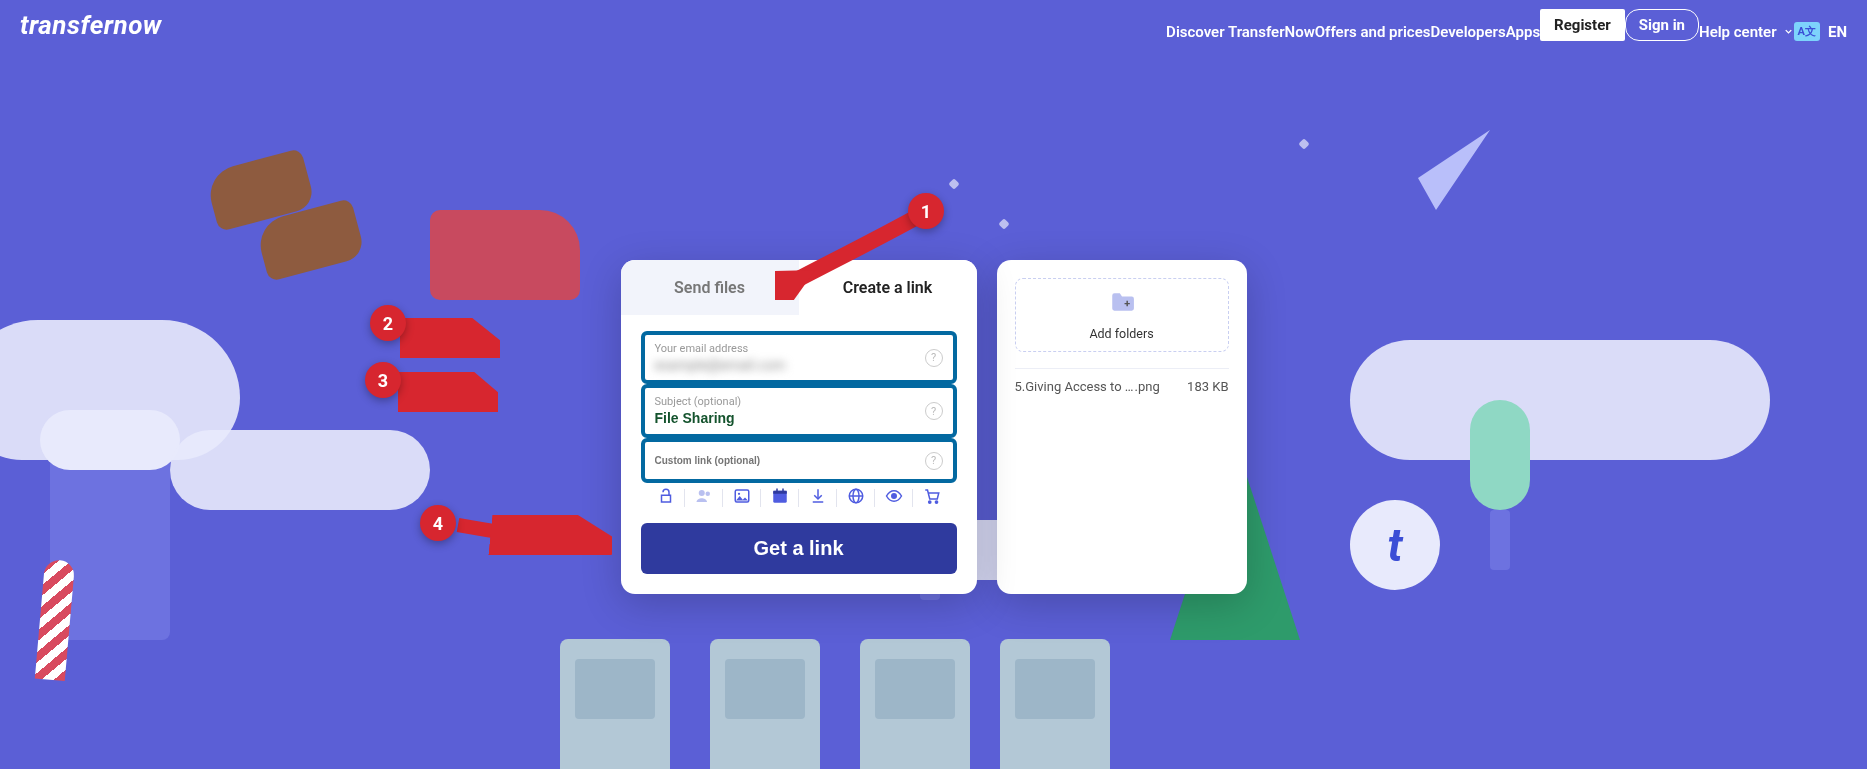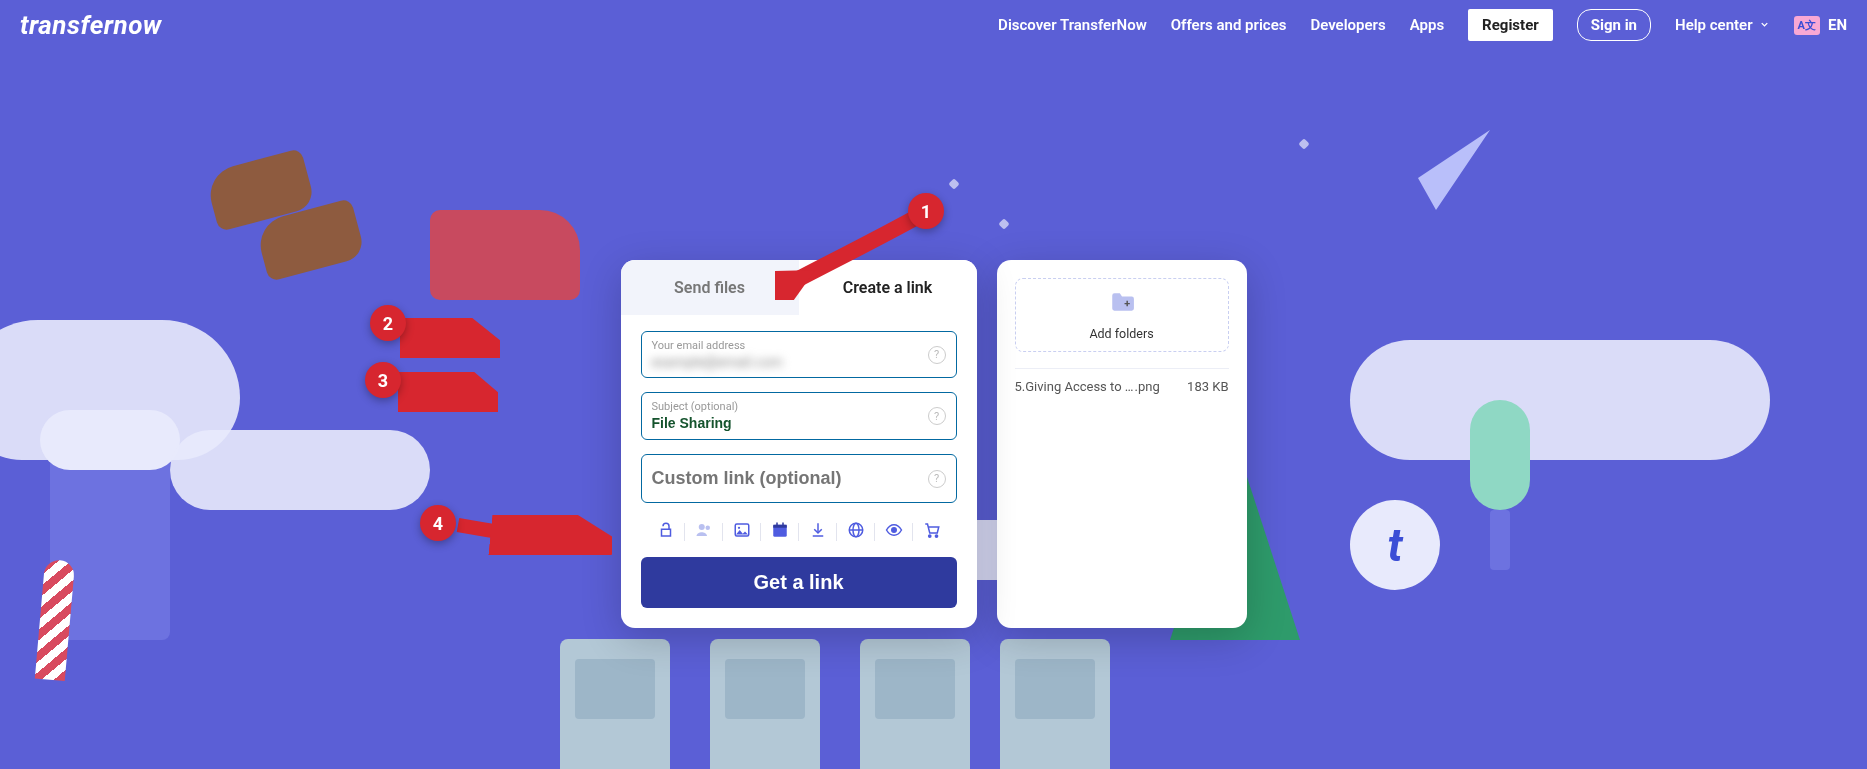--- a/index.html
+++ b/index.html
@@ -33,43 +33,43 @@
   .kiosk::before{content:''; position:absolute; top:20px; left:15px; width:80px; height:60px; background:#9db6c8; border-radius:4px;}
   .k1{left:560px;} .k2{left:710px;} .k3{left:860px;} .k4{left:1000px;}
   .logo-coin { position:absolute; left:1350px; top:500px; width:90px; height:90px; border-radius:50%; background:#e8eafc; display:flex; align-items:center; justify-content:center; color:#3b4ed6; font-size:46px; font-weight:700; font-style:italic;}
   .candy { position:absolute; left:40px; top:560px; width:30px; height:120px; background:repeating-linear-gradient(-45deg,#d84a5f 0 8px,#fff 8px 16px); border-radius:20px 20px 0 0; transform:rotate(5deg);}
   .star { position:absolute; width:8px; height:8px; background:#fff; border-radius:2px; transform:rotate(45deg); opacity:.6;}
   .s1{left:950px; top:180px;} .s2{left:1000px; top:220px;} .s3{left:1180px; top:350px;} .s4{left:1300px; top:140px;}
 
   
   .header { position: relative; z-index: 10; display: flex; align-items: center; justify-content: space-between; padding: 12px 20px; height: 50px;}
   .logo { font-size: 26px; font-style: italic; color: #fff; font-weight: 700; letter-spacing:.5px; }
-  .nav { display: flex; align-items: center; gap: 24px; color: #fff; font-size: 15px; font-weight: 600;}
+  .nav { display: flex; align-items: flex-end; gap: 0; color: #fff; font-size: 15px; font-weight: 600;}
   .nav a { color: #fff; text-decoration: none; cursor:pointer; }
   .btn-register { background: #fff; color: #222; padding: 7px 14px; border-radius: 2px; font-weight: 700; cursor:pointer; font-size:15px;}
   .btn-signin { border: 1.5px solid #fff; padding: 6px 13px; border-radius: 14px; cursor:pointer; font-weight:700; font-size:15px;}
   .help { display:flex; align-items:center; gap:6px; cursor:pointer;}
   .chev-down { display:inline-block;}
   .lang { display:flex; align-items:center; gap:8px; cursor:pointer; font-weight:700;}
-  .lang-badge { background:#f9a8d4; color:#3b4ed6; padding:2px 4px; border-radius:3px; font-size:11px; font-weight:700;}
+  .lang-badge { background:#7dd3fc; color:#3b4ed6; padding:2px 4px; border-radius:3px; font-size:11px; font-weight:700;}
 
   
   .stage { position:relative; z-index:5; display:flex; gap:20px; margin:210px auto 0; width:fit-content;}
   .card { background:#fff; border-radius:14px; box-shadow:0 10px 40px rgba(0,0,0,.2); }
   .main-card { width:356px; position:relative;}
   .tabs { display:flex; }
   .tab { flex:1; text-align:center; padding:18px 0; font-size:16px; font-weight:600; color:#333; cursor:pointer;}
   .tab.inactive { background:#f2f4fb; color:#777; border-top-left-radius:14px;}
   .tab.active { background:#fff; color:#222; border-top-right-radius:14px;}
   .form { padding:16px 20px 20px;}
-  .field { position:relative; border:1px solid #0369a1; border-radius:6px; margin-bottom:14px; padding:7px 34px 7px 10px; }
+  .field { position:relative; border:4px solid #0369a1; border-radius:6px; margin-bottom:0; padding:7px 34px 7px 10px; }
   .field .flabel { font-size:11px; color:#999;}
   .field input { border:none; outline:none; width:100%; font-size:14px; color:#14532d; background:transparent; padding-top:2px;font-weight:bold;}
   .field .blur-val { filter: blur(4px); color:#888; font-size:14px; padding-top:2px;}
-  .field-single input { padding:6px 0; font-size:18px;}
+  .field-single input { padding:6px 0; font-size:10px;}
   .field .qmark { position:absolute; right:10px; top:50%; transform:translateY(-50%); width:18px; height:18px; border:1px solid #ccc; border-radius:50%; color:#bbb; font-size:11px; display:flex; align-items:center; justify-content:center; cursor:pointer;}
   .icon-row { display:flex; justify-content:space-between; padding:4px 6px 14px; }
   .icon-row .ibox { flex:1; display:flex; justify-content:center; position:relative; cursor:pointer;}
   .icon-row .ibox:not(:last-child)::after{ content:''; position:absolute; right:0; top:2px; height:18px; width:1px; background:#e2e4ee;}
   .icon-row svg { width:18px; height:18px; }
   .cta { width:100%; background:#2f3a9e; color:#fff; border:none; padding:14px; border-radius:6px; font-size:20px; font-weight:600; cursor:pointer;}
 
   
   .files-card { width:250px; padding:18px 18px 14px; }
   .drop-row { display:flex; gap:14px; margin-bottom:16px;}

